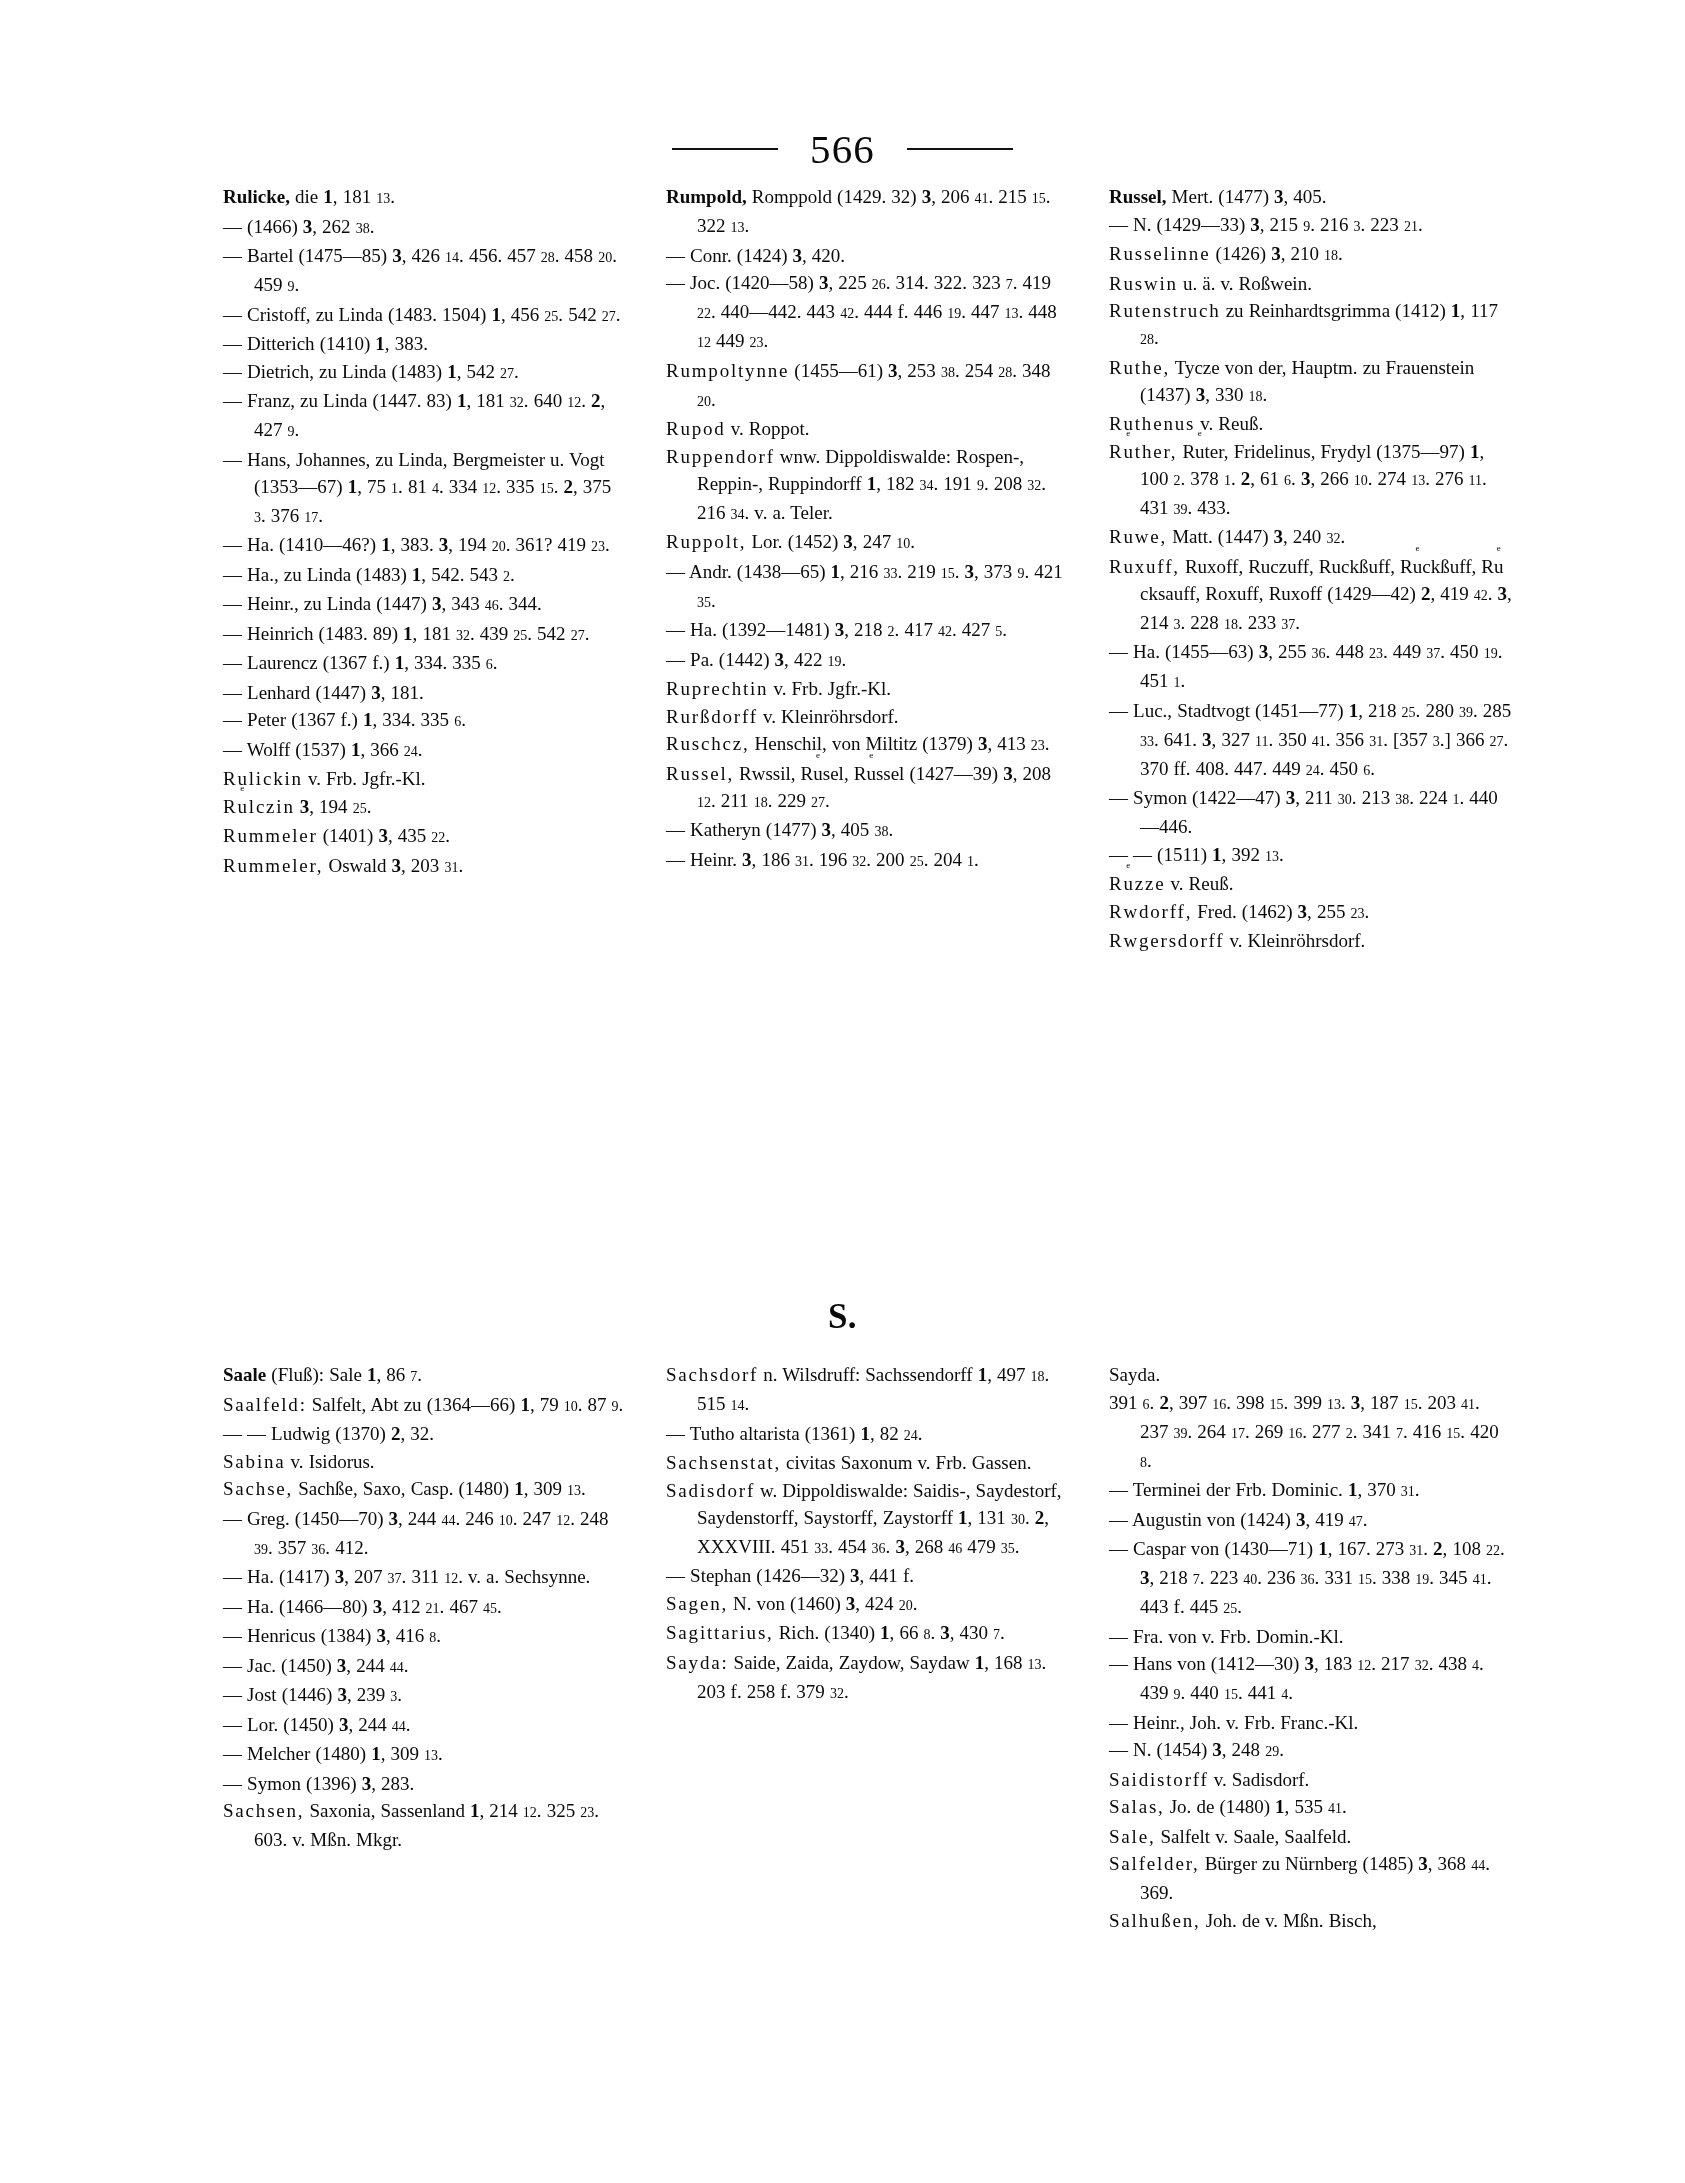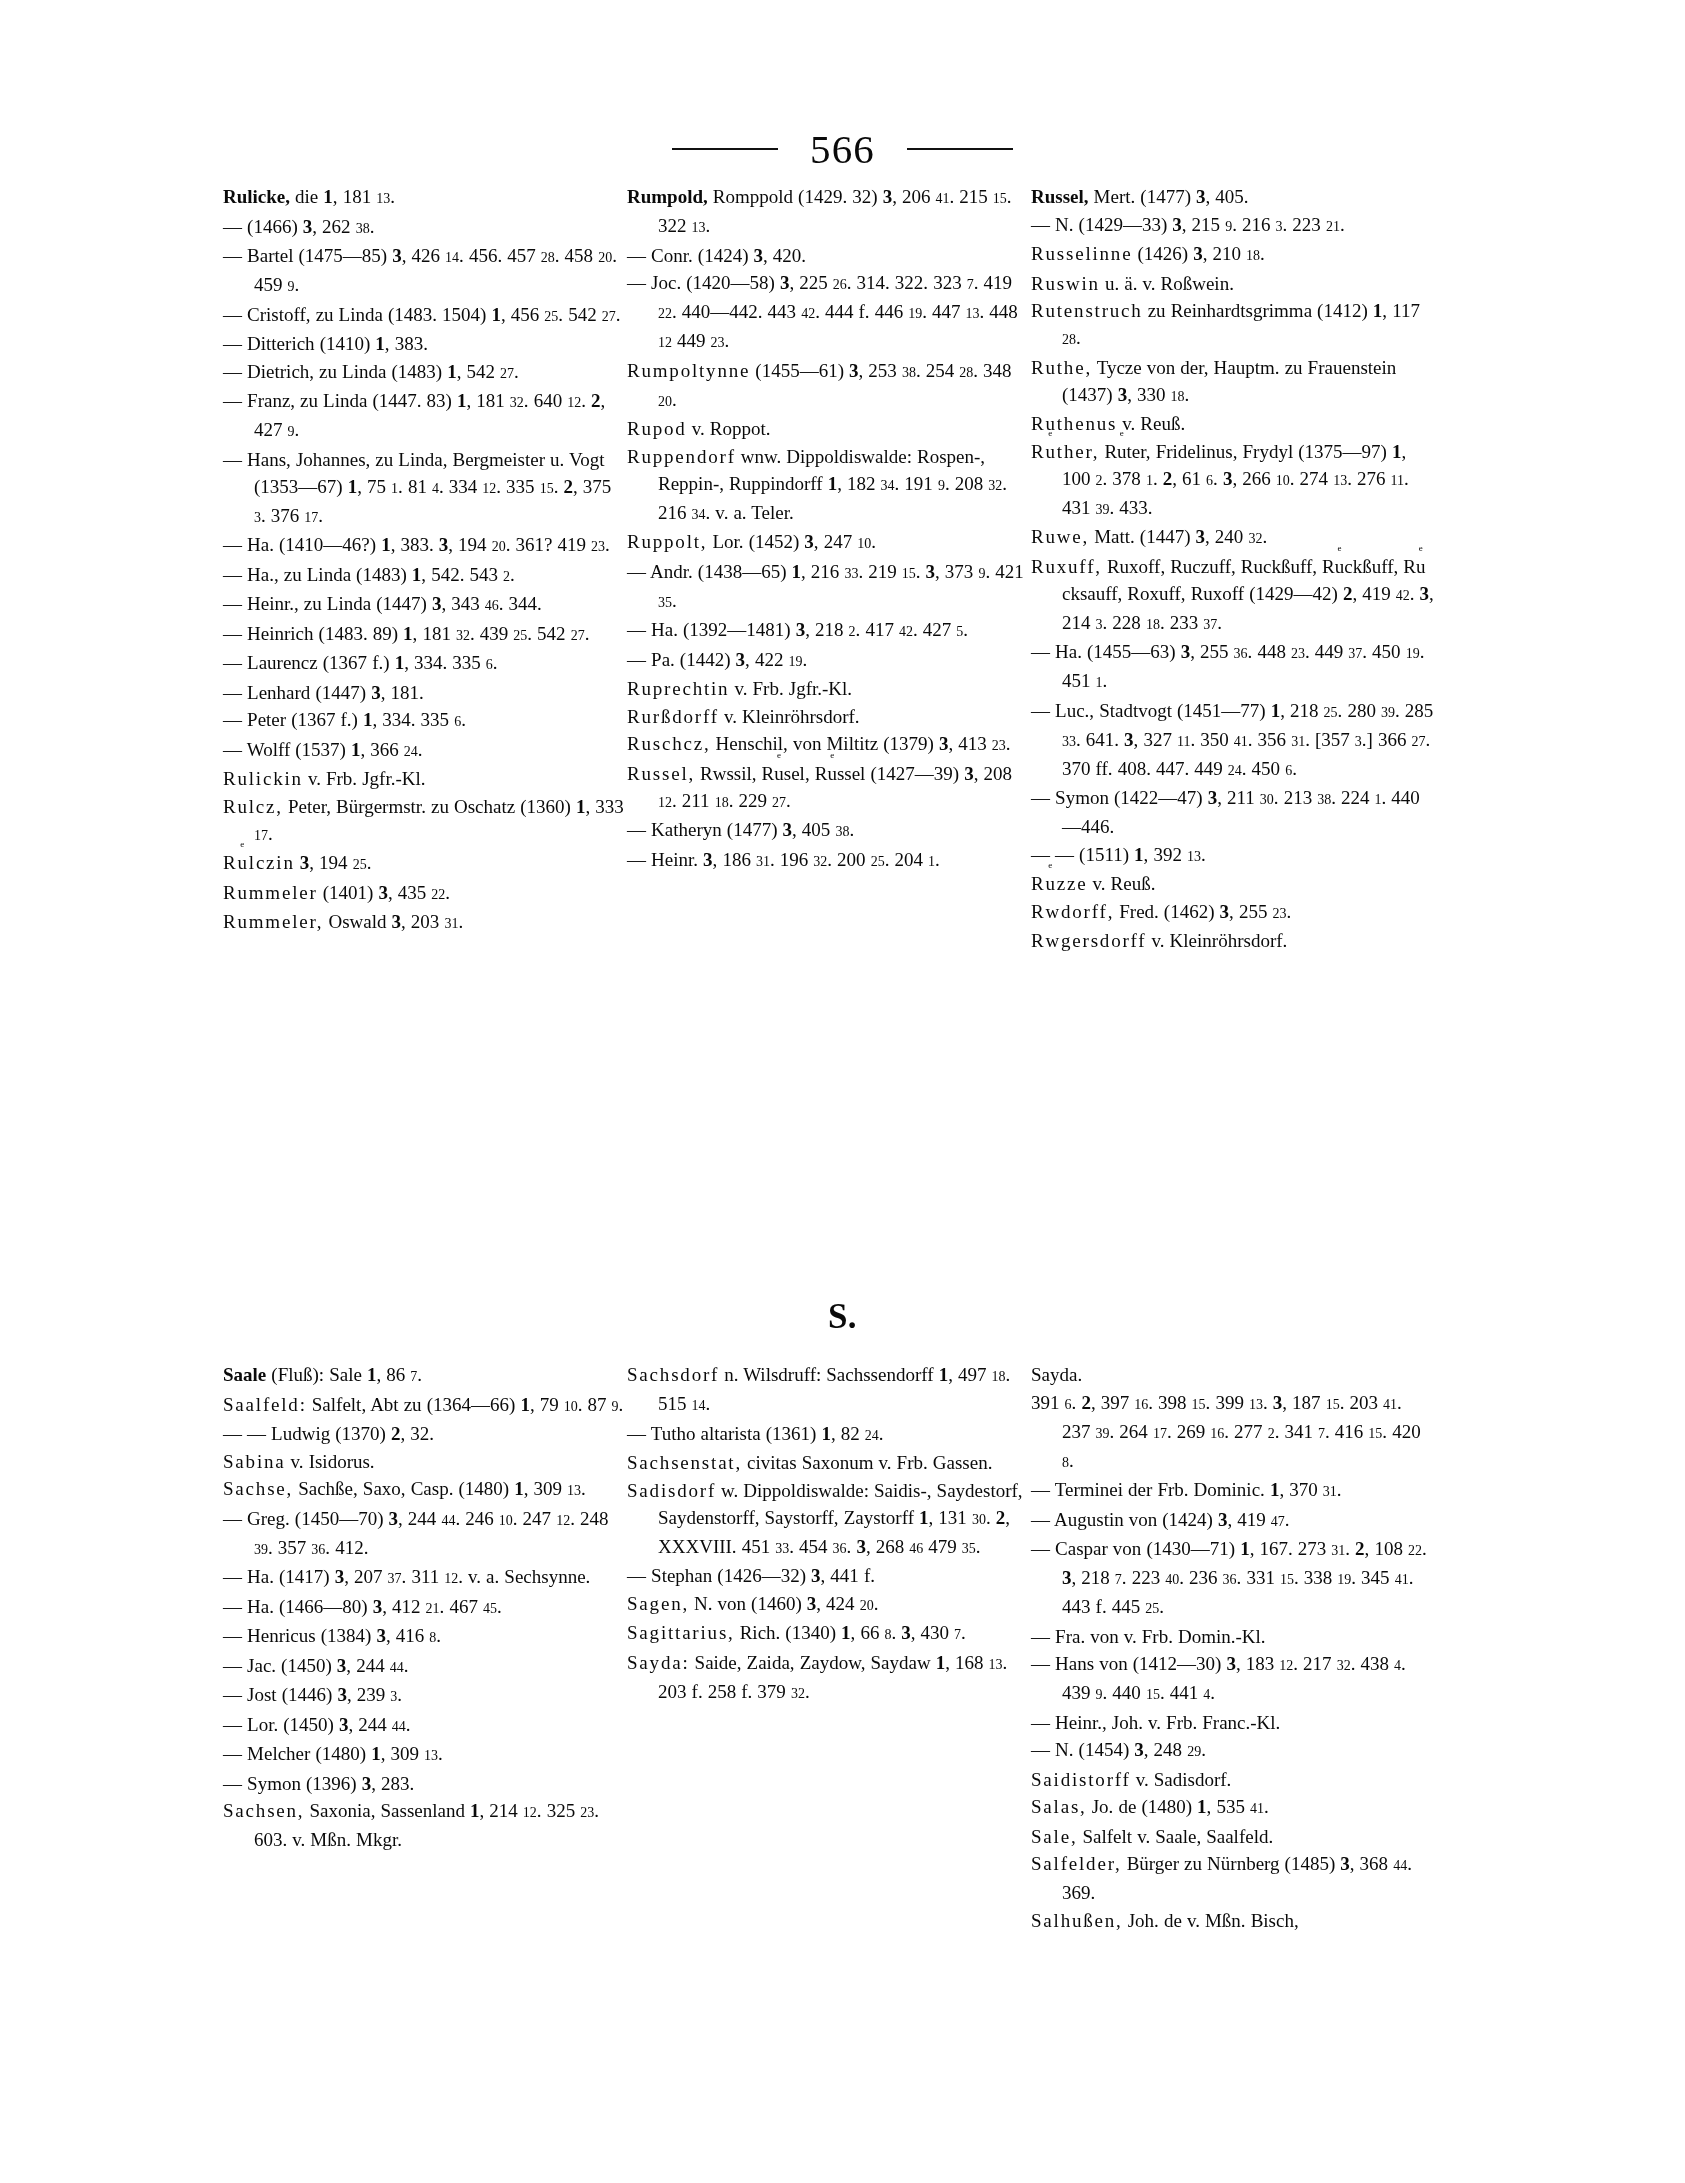--- a/index.html
+++ b/index.html
@@ -20,20 +20,21 @@
   .pagehead .folio{
     font-size:41px; font-weight:400; letter-spacing:1.1px;
     font-family:"Liberation Serif", serif;
   }
 
   
   .block{ position:absolute; left:0; width:1685px; }
   .cols{
     display:flex; align-items:flex-start;
     padding-left:223px; padding-right:90px;
+    gap:39px;
   }
   .col{ width:404px; }
 
   
   .section-letter{
     position:absolute; left:0; width:1685px; text-align:center;
     font-size:35px; font-weight:bold; letter-spacing:0.5px;
   }
 
   
@@ -91,21 +92,20 @@
         <p class="entry"><span class="first"></span><span class="dash">— </span>Hans, Johannes, zu Linda, Bergmeister u. Vogt (1353—67) <b class="vol">1</b>, 75 <span class="ln">1</span>. 81 <span class="ln">4</span>. 334 <span class="ln">12</span>. 335 <span class="ln">15</span>. <b class="vol">2</b>, 375 <span class="ln">3</span>. 376 <span class="ln">17</span>.</p>
         <p class="entry"><span class="first"></span><span class="dash">— </span>Ha. (1410—46?) <b class="vol">1</b>, 383. <b class="vol">3</b>, 194 <span class="ln">20</span>. 361? 419 <span class="ln">23</span>.</p>
         <p class="entry"><span class="first"></span><span class="dash">— </span>Ha., zu Linda (1483) <b class="vol">1</b>, 542. 543 <span class="ln">2</span>.</p>
         <p class="entry"><span class="first"></span><span class="dash">— </span>Heinr., zu Linda (1447) <b class="vol">3</b>, 343 <span class="ln">46</span>. 344.</p>
         <p class="entry"><span class="first"></span><span class="dash">— </span>Heinrich (1483. 89) <b class="vol">1</b>, 181 <span class="ln">32</span>. 439 <span class="ln">25</span>. 542 <span class="ln">27</span>.</p>
         <p class="entry"><span class="first"></span><span class="dash">— </span>Laurencz (1367 f.) <b class="vol">1</b>, 334. 335 <span class="ln">6</span>.</p>
         <p class="entry"><span class="first"></span><span class="dash">— </span>Lenhard (1447) <b class="vol">3</b>, 181.</p>
         <p class="entry"><span class="first"></span><span class="dash">— </span>Peter (1367 f.) <b class="vol">1</b>, 334. 335 <span class="ln">6</span>.</p>
         <p class="entry"><span class="first"></span><span class="dash">— </span>Wolff (1537) <b class="vol">1</b>, 366 <span class="ln">24</span>.</p>
         <p class="entry"><span class="first"></span><span class="hw-sp">Rulickin</span> v. Frb. Jgfr.-Kl.</p>
-        <p class="entry"><span class="first"></span><span class="hw-sp">Rulcz,</span> Peter, Bürgermstr. zu Oschatz (1360) <b class="vol">1</b>, 333 <span class="ln">17</span>.</p>
         <p class="entry"><span class="first"></span><span class="hw-sp">R<span class="ue">u<i>e</i></span>lczin</span> <b class="vol">3</b>, 194 <span class="ln">25</span>.</p>
         <p class="entry"><span class="first"></span><span class="hw-sp">Rummeler</span> (1401) <b class="vol">3</b>, 435 <span class="ln">22</span>.</p>
         <p class="entry"><span class="first"></span><span class="hw-sp">Rummeler,</span> Oswald <b class="vol">3</b>, 203 <span class="ln">31</span>.</p>
       </div>
     <div class="col" id="r-col2">
         <p class="entry"><span class="first"></span><span class="hw-bold">Rumpold,</span> Romppold (1429. 32) <b class="vol">3</b>, 206 <span class="ln">41</span>. 215 <span class="ln">15</span>. 322 <span class="ln">13</span>.</p>
         <p class="entry"><span class="first"></span><span class="dash">— </span>Conr. (1424) <b class="vol">3</b>, 420.</p>
         <p class="entry"><span class="first"></span><span class="dash">— </span>Joc. (1420—58) <b class="vol">3</b>, 225 <span class="ln">26</span>. 314. 322. 323 <span class="ln">7</span>. 419 <span class="ln">22</span>. 440—442. 443 <span class="ln">42</span>. 444 f. 446 <span class="ln">19</span>. 447 <span class="ln">13</span>. 448 <span class="ln">12</span> 449 <span class="ln">23</span>.</p>
         <p class="entry"><span class="first"></span><span class="hw-sp">Rumpoltynne</span> (1455—61) <b class="vol">3</b>, 253 <span class="ln">38</span>. 254 <span class="ln">28</span>. 348 <span class="ln">20</span>.</p>
         <p class="entry"><span class="first"></span><span class="hw-sp">Rupod</span> v. Roppot.</p>

